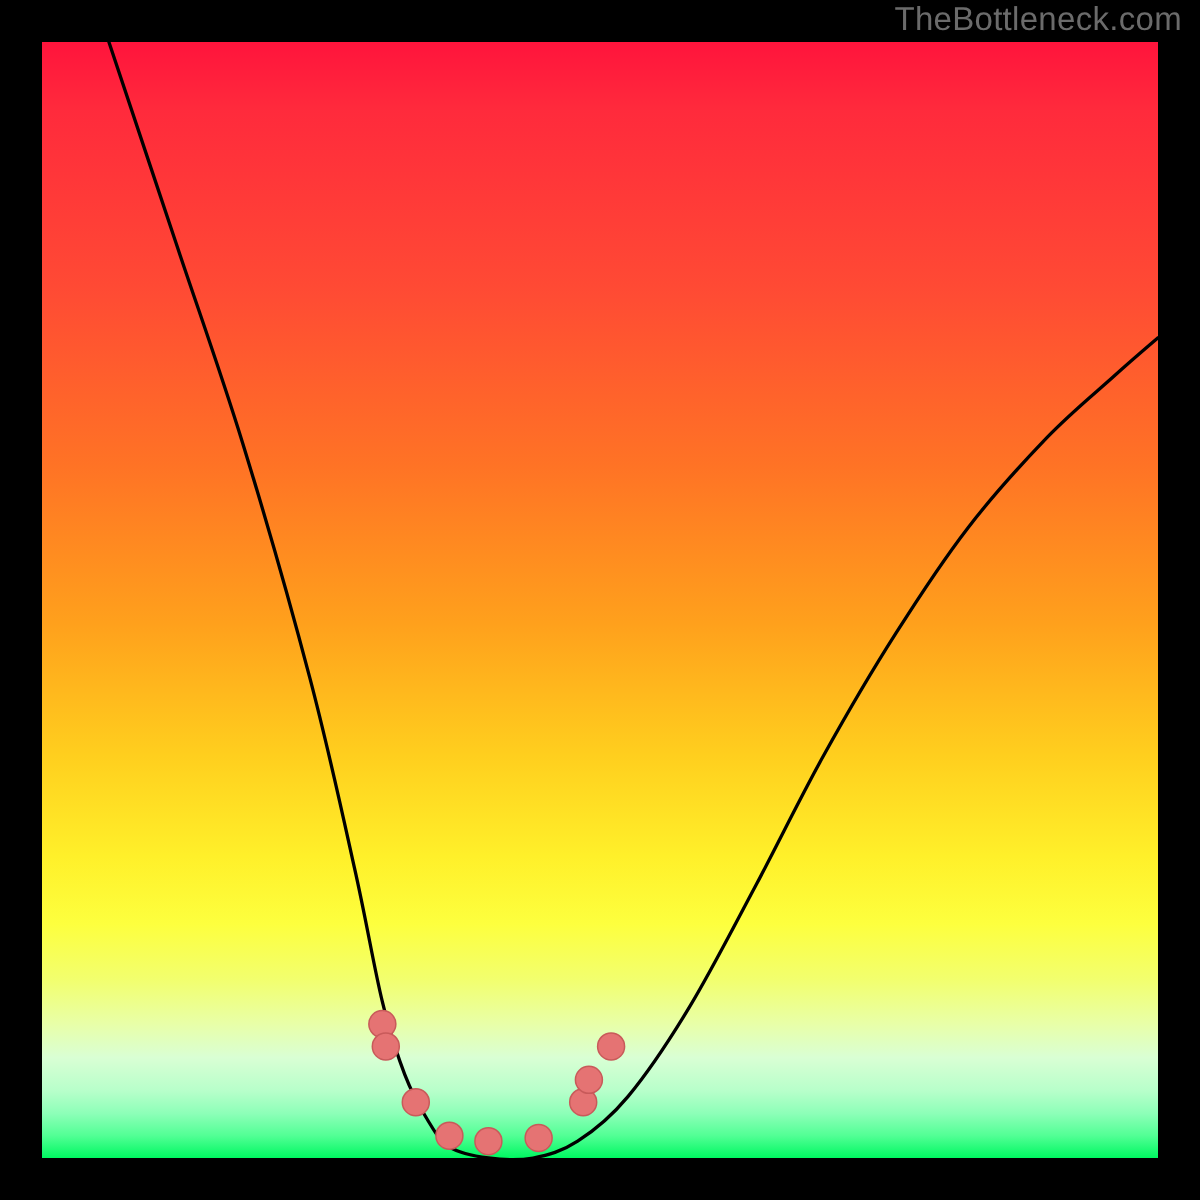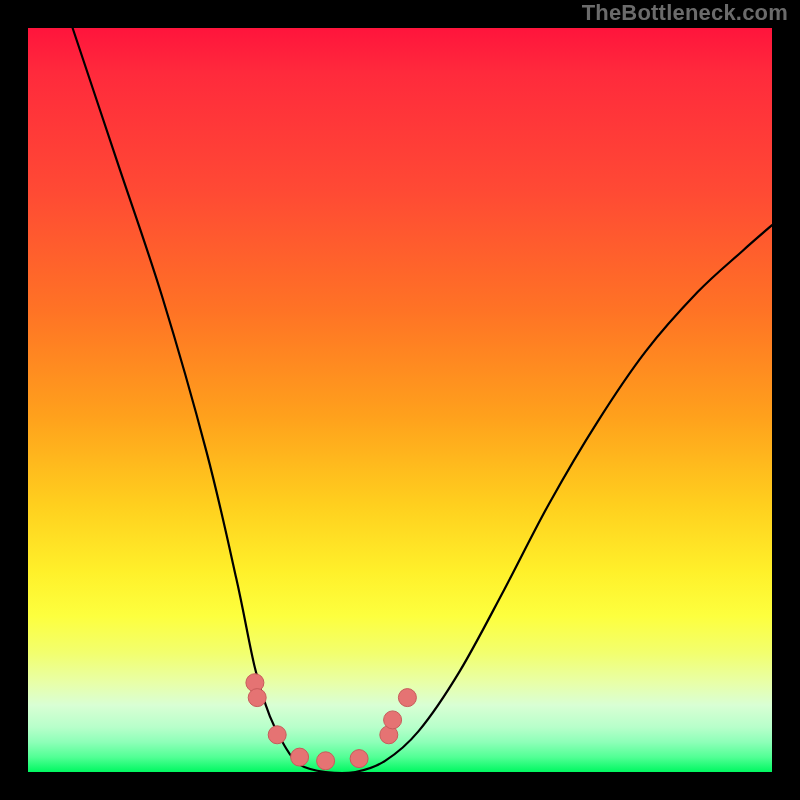--- a/index.html
+++ b/index.html
@@ -44,21 +44,21 @@
       #52ff95 98%,
       #00f861 100%
     );
   }
   .watermark {
     position: absolute;
     top: 0px;
     right: 12px;
     color: #6b6b6b;
     font-size: 22px;
-    font-weight: 700;
+    font-weight: 400;
     letter-spacing: 0.2px;
     user-select: none;
   }
   svg.curve {
     position: absolute;
     left: 0; top: 0;
     width: 744px;
     height: 744px;
     overflow: visible;
   }

